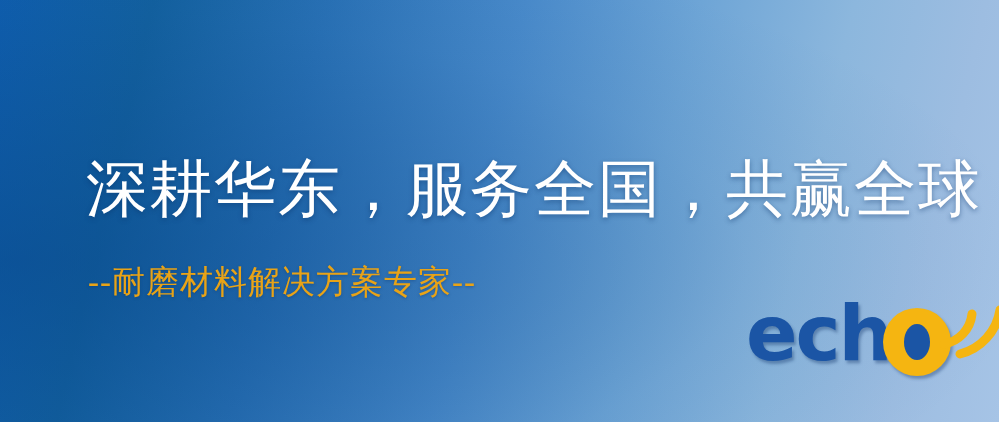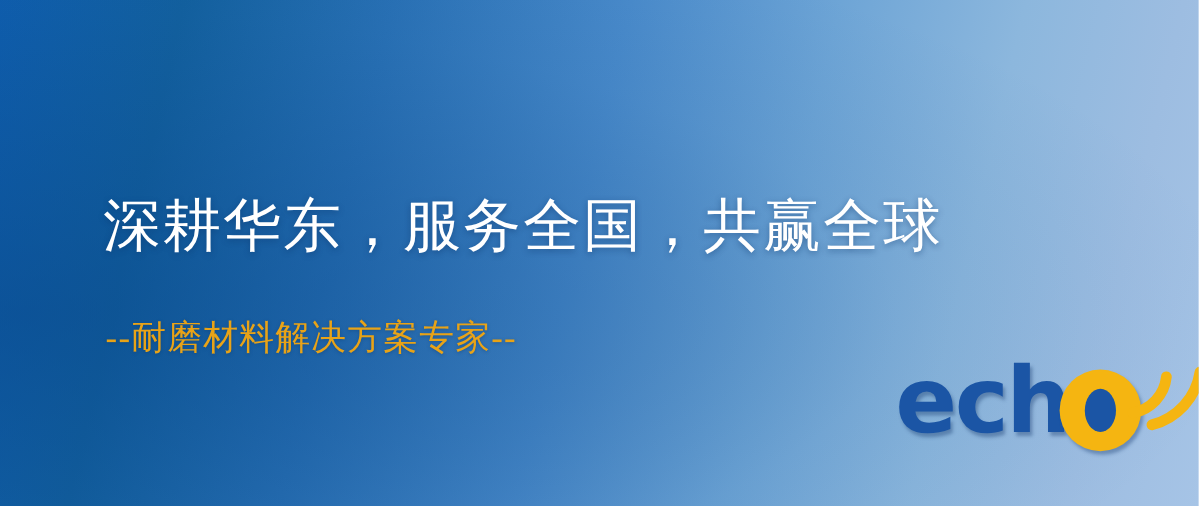--- a/index.html
+++ b/index.html
@@ -40,34 +40,34 @@
         rgba(8, 72, 140, 0.08) 50%,
         rgba(8, 72, 140, 0.00) 70%);
     pointer-events: none;
   }
 
   .headline {
     position: absolute;
     left: 86px;
     top: 152px;
     font-family: "Liberation Serif", "DejaVu Serif", serif;
-    font-size: 48px;
+    font-size: 62px;
     line-height: 74px;
     letter-spacing: 2px;
     color: #ffffff;
     white-space: nowrap;
     text-shadow: 0 2px 5px rgba(10, 52, 104, 0.45);
   }
 
   .subtitle {
     position: absolute;
     left: 88px;
     top: 266px;
     font-family: "Liberation Serif", "DejaVu Serif", serif;
-    font-size: 29px;
+    font-size: 33px;
     line-height: 32px;
     letter-spacing: 1px;
     color: #e8a317;
     white-space: nowrap;
     text-shadow: 0 1px 3px rgba(10, 52, 104, 0.40);
   }
 
   
   .logo {
     position: absolute;

